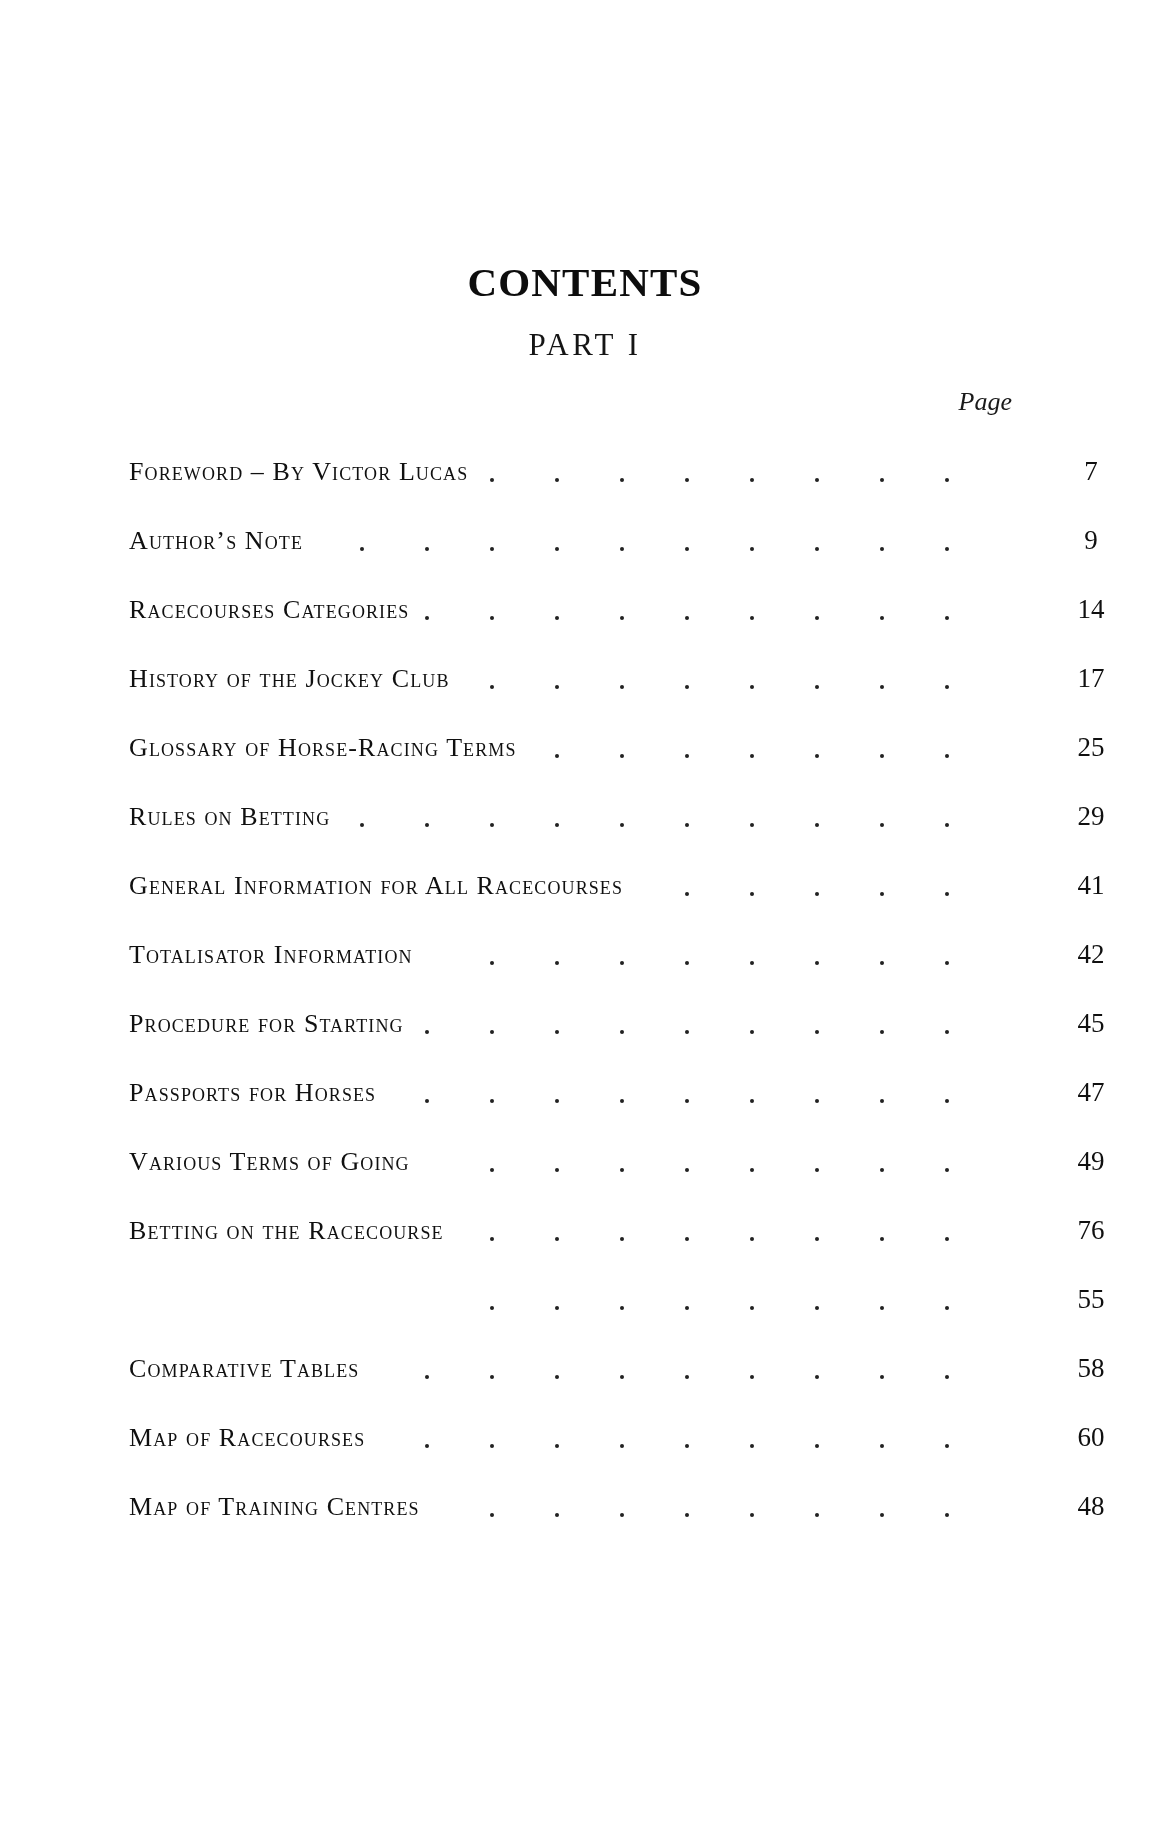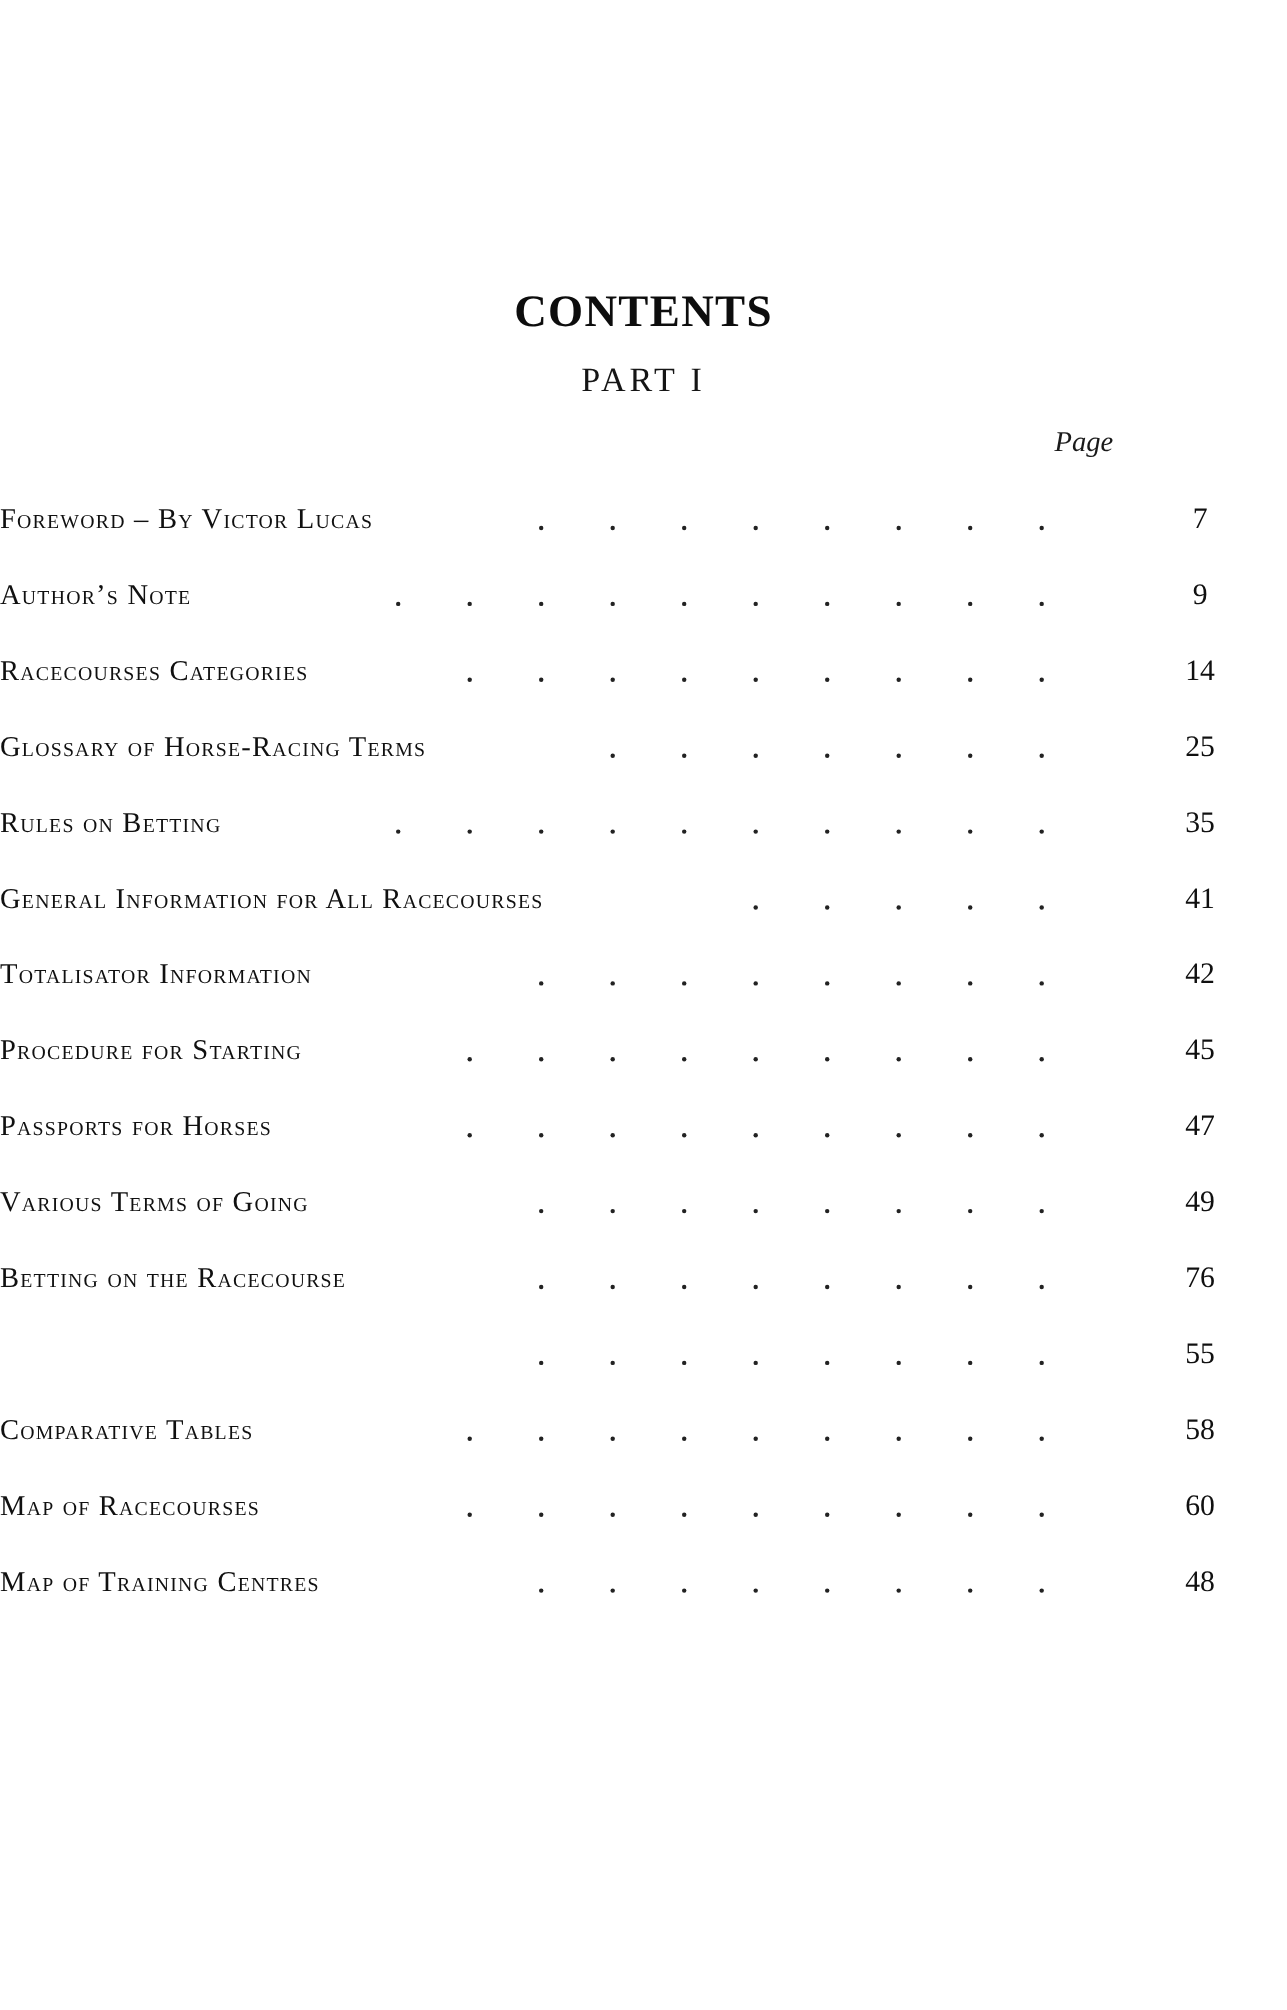--- a/index.html
+++ b/index.html
@@ -69,20 +69,21 @@
 
   .toc-row {
     position: relative;
     height: 69px;
     display: flex;
     align-items: center;
   }
 
   .toc-label {
     position: relative;
+    margin-left: 129px;
     font-size: 26px;
     font-variant: small-caps;
     letter-spacing: 1.1px;
     white-space: nowrap;
     color: #101010;
     z-index: 2;
     background: #ffffff;
     padding-right: 9px;
     box-sizing: border-box;
   }
@@ -170,20 +171,34 @@
           <i style="left: 621px;"></i>
           <i style="left: 686px;"></i>
           <i style="left: 751px;"></i>
           <i style="left: 816px;"></i>
         </span>
         <span class="toc-label">Racecourses Categories</span>
         <span class="toc-pageno">14</span>
       </div>
       <div class="toc-row">
         <span class="toc-leader">
+          <i style="left: 361px;"></i>
+          <i style="left: 426px;"></i>
+          <i style="left: 491px;"></i>
+          <i style="left: 556px;"></i>
+          <i style="left: 621px;"></i>
+          <i style="left: 686px;"></i>
+          <i style="left: 751px;"></i>
+          <i style="left: 816px;"></i>
+        </span>
+        <span class="toc-label">History of the Jockey Club</span>
+        <span class="toc-pageno">17</span>
+      </div>
+      <div class="toc-row">
+        <span class="toc-leader">
           <i style="left: 426px;"></i>
           <i style="left: 491px;"></i>
           <i style="left: 556px;"></i>
           <i style="left: 621px;"></i>
           <i style="left: 686px;"></i>
           <i style="left: 751px;"></i>
           <i style="left: 816px;"></i>
         </span>
         <span class="toc-label">Glossary of Horse-Racing Terms</span>
         <span class="toc-pageno">25</span>
@@ -195,21 +210,21 @@
           <i style="left: 361px;"></i>
           <i style="left: 426px;"></i>
           <i style="left: 491px;"></i>
           <i style="left: 556px;"></i>
           <i style="left: 621px;"></i>
           <i style="left: 686px;"></i>
           <i style="left: 751px;"></i>
           <i style="left: 816px;"></i>
         </span>
         <span class="toc-label">Rules on Betting</span>
-        <span class="toc-pageno">35</span>
+        <span class="toc-pageno">29</span>
       </div>
       <div class="toc-row">
         <span class="toc-leader">
           <i style="left: 556px;"></i>
           <i style="left: 621px;"></i>
           <i style="left: 686px;"></i>
           <i style="left: 751px;"></i>
           <i style="left: 816px;"></i>
         </span>
         <span class="toc-label">General Information for All Racecourses</span>

